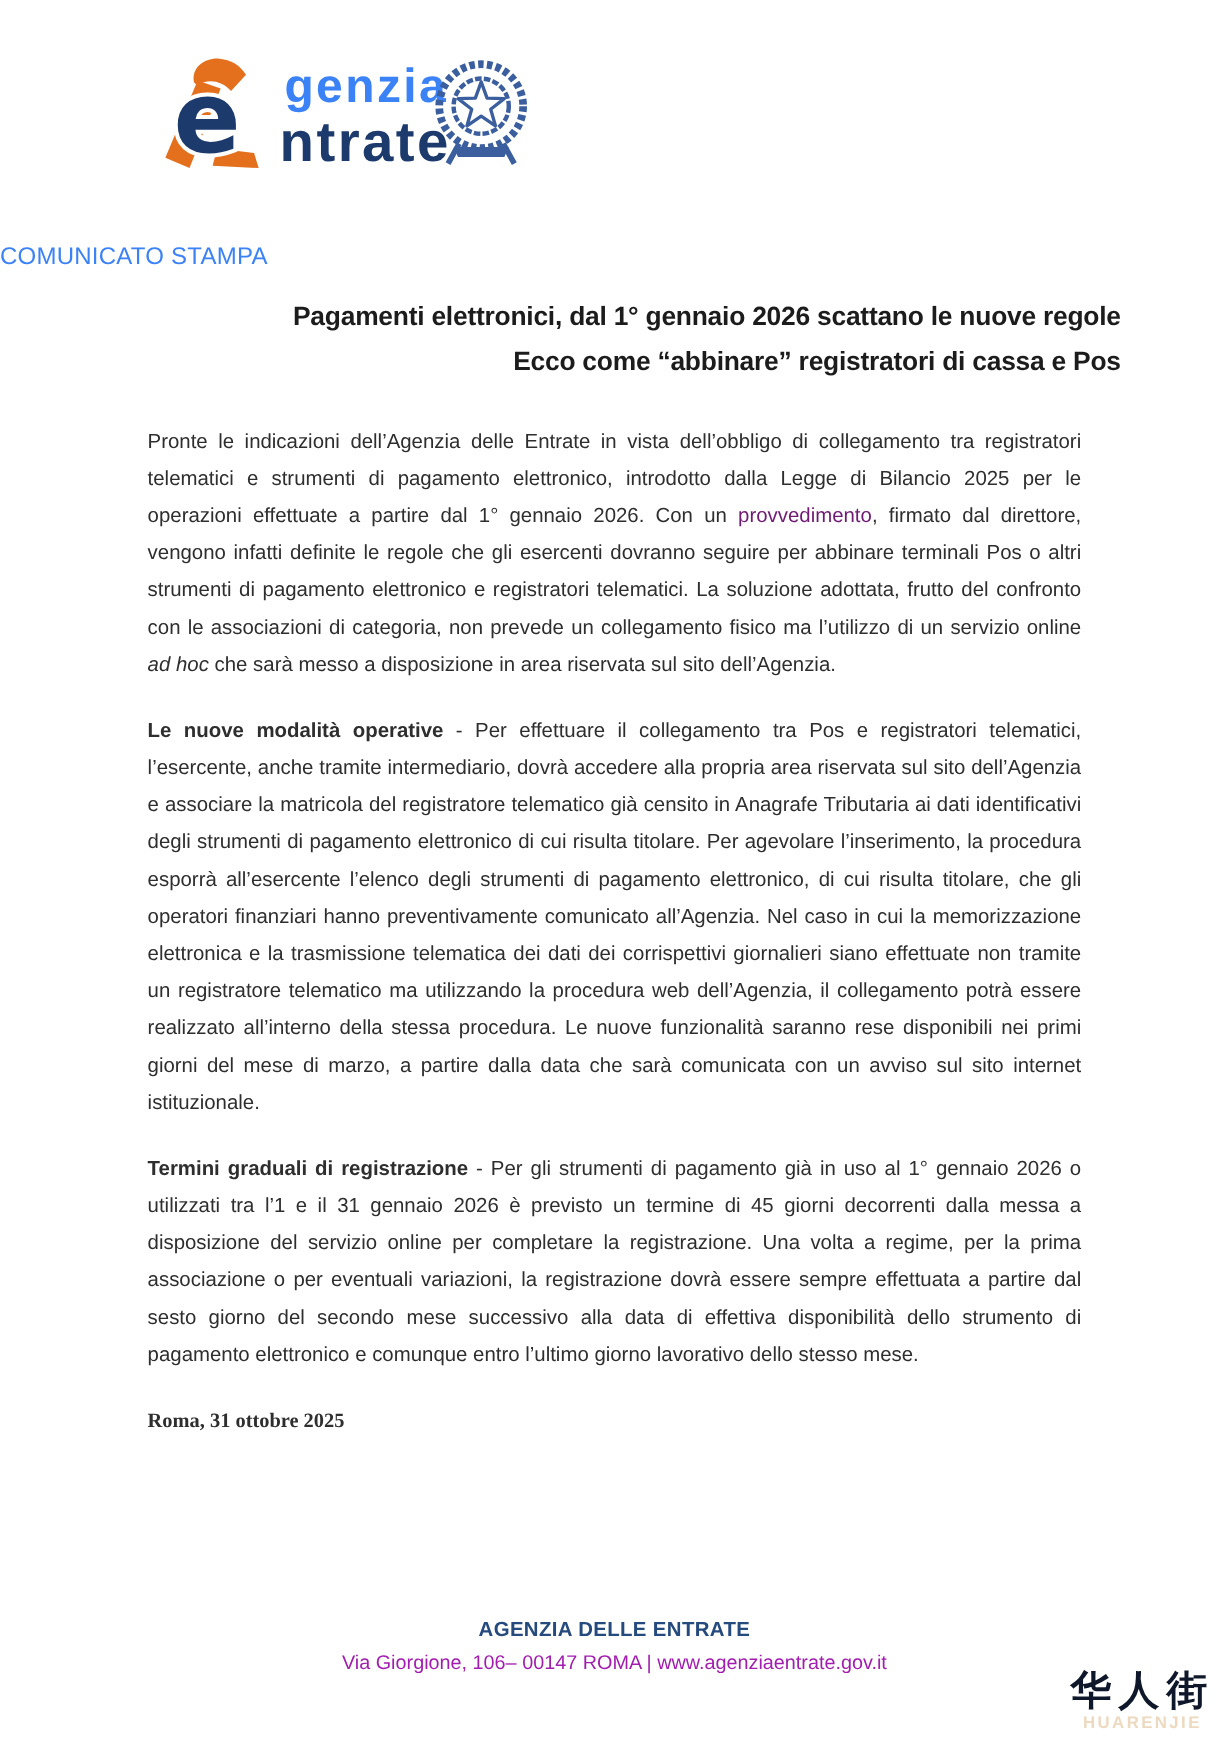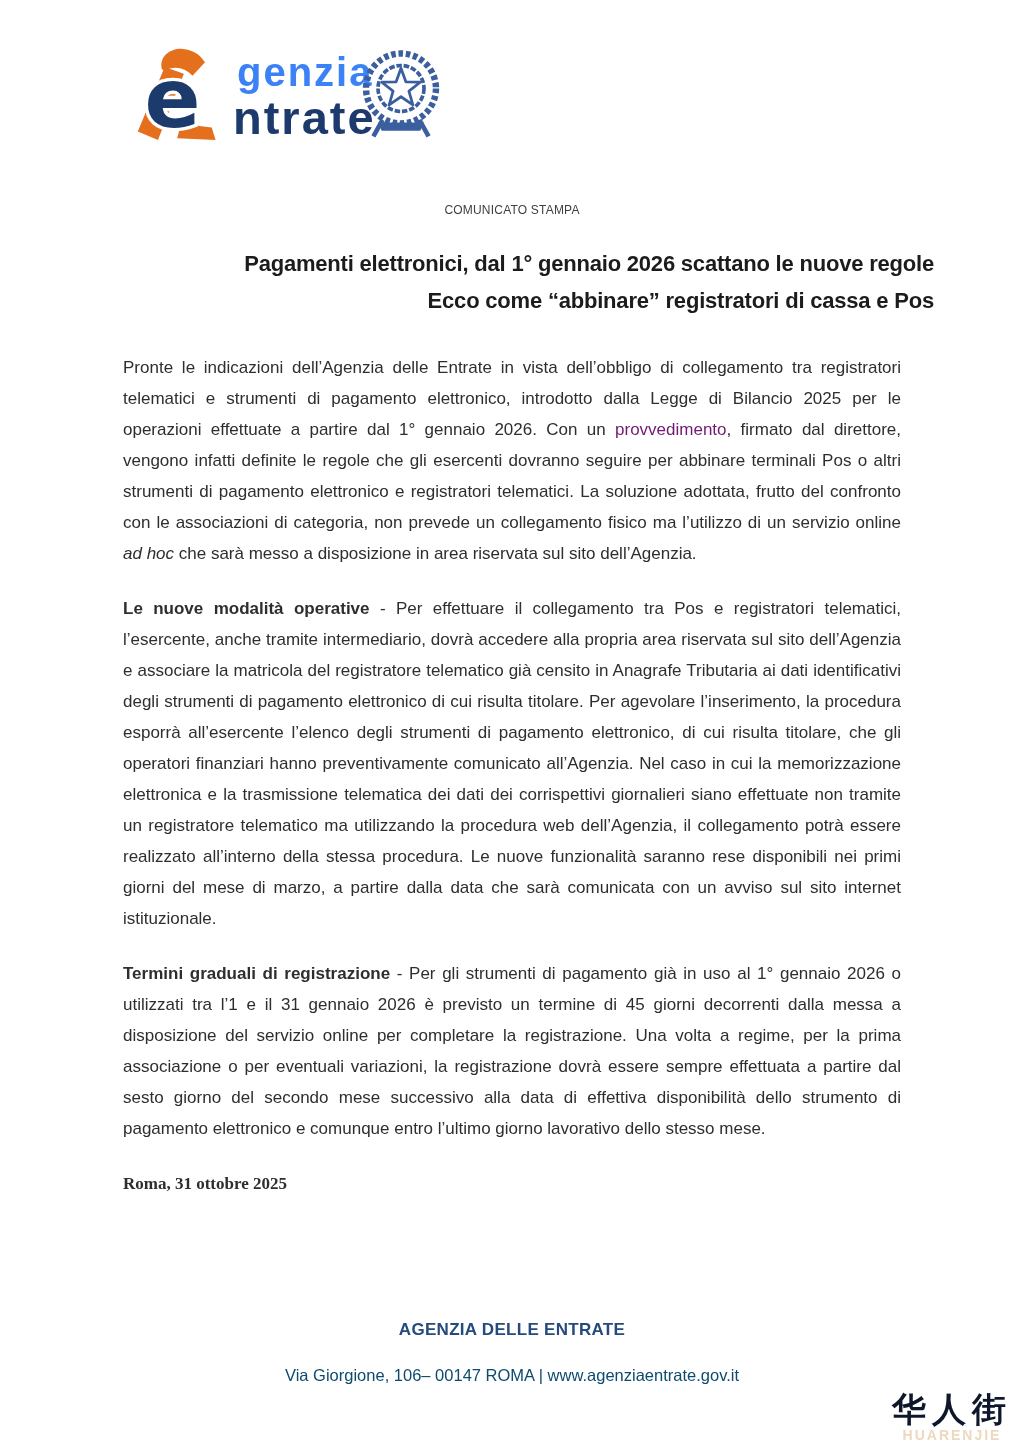--- a/index.html
+++ b/index.html
@@ -21,21 +21,21 @@
   }
   .logo-word-bottom {
     position:absolute; left:100px; top:44px;
     color:#1d3a6d; font-weight:bold; font-size:47px; letter-spacing:2px;
   }
   .emblem { position:absolute; left:222px; top:2px; width:92px; height:92px; }
 
   
   .kicker {
     position:absolute; top:203px; left:0; right:0;
-    text-align:center; font-size:12px; color:#404040; letter-spacing:0.2px;
+    font-size:20px; color:#3b82f6; letter-spacing:0.2px;
   }
   .title {
     position:absolute; top:245px; left:90px; right:90px;
     text-align:right; font-weight:bold; font-size:22px;
     line-height:37px; color:#1c1c1c; letter-spacing:-0.2px;
   }
 
   
   .body {
     position:absolute; top:352px; left:123px; width:778px;
@@ -44,23 +44,23 @@
   }
   .body p { margin:0 0 24px 0; }
   .lead { font-weight:bold; }
   .doc-link { color:#701a75; cursor:pointer; }
   .italic { font-style:italic; }
   .dateline { font-weight:bold; margin-top:4px;font-family:Liberation Serif, serif; }
 
   
   .footer { position:absolute; top:1320px; left:0; right:0; text-align:center; }
   .footer-org {
-    color:#254a7d; font-weight:bold; font-size:17px; letter-spacing:0.3px;
+    color:#254a7d; font-weight:bold; font-size:17px; letter-spacing:0.3px;margin-top:28px;
   }
-  .footer-address { color:#0c4a6e; font-size:16.5px; margin-top:26px; }
+  .footer-address { color:#a21caf; font-size:16.5px; margin-top:9px; }
 
   
   .watermark {
     position:absolute; right:12px; bottom:6px; text-align:center;
     pointer-events:none; line-height:1;
   }
   .wm-cn { font-size:34px; color:#0f172a; font-weight:bold; letter-spacing:6px; }
   .wm-latin { font-size:14px; color:#edd9c0; font-weight:bold; letter-spacing:2px; margin-top:2px; }
 </style>
 </head>

